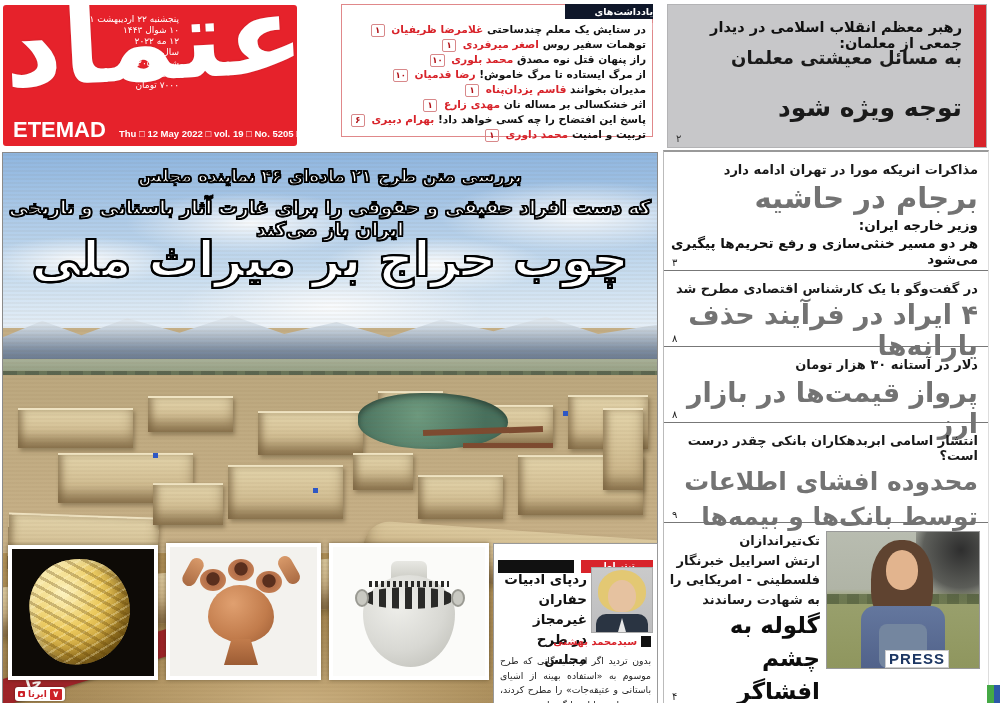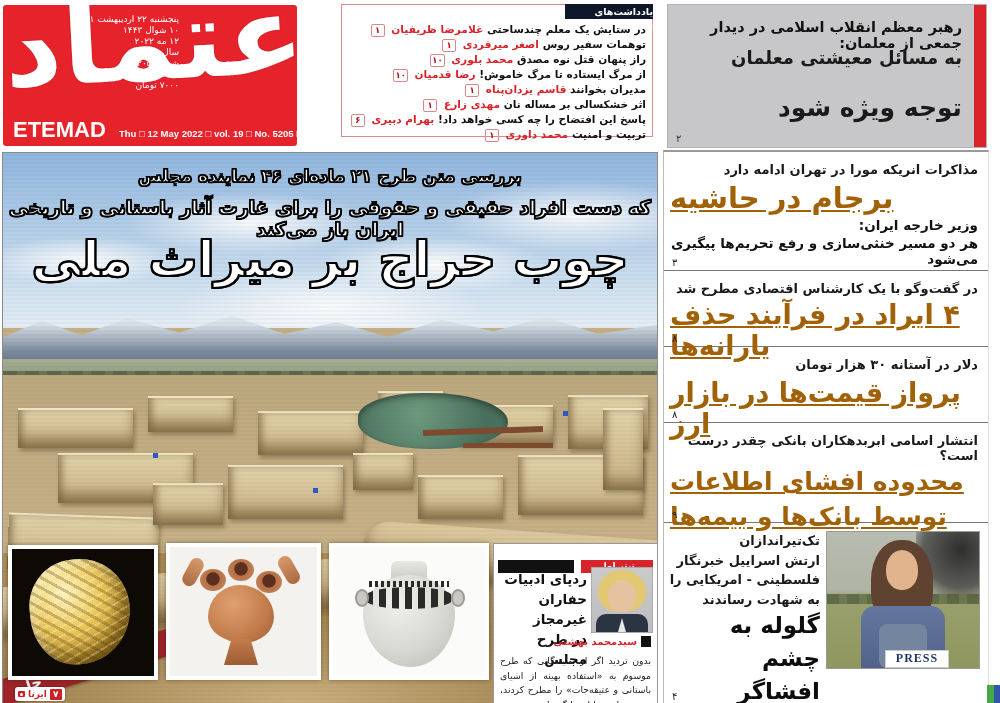--- a/index.html
+++ b/index.html
@@ -135,42 +135,42 @@
   #titr-headline{flex:1;text-align:right;font-size:13.5px;font-weight:bold;color:#111;line-height:20px;padding-top:2px;}
   #titr-author{position:absolute;top:92px;right:6px;color:#d8232a;font-size:10px;font-weight:bold;
         border-right:10px solid #111;padding-right:4px;line-height:11px;}
   #titr-body{position:absolute;top:110px;right:6px;left:6px;font-size:9.3px;line-height:14.5px;color:#222;
         text-align:justify;}
   
   #right-col{left:663px;top:150px;width:324px;height:553px;border-top:2px solid #999;border-left:1px solid #bbb;
         border-right:1px solid #ddd;direction:rtl;}
   .sec{position:absolute;right:0;left:0;border-bottom:1px solid #777;}
   .sec-kicker{font-size:13px;font-weight:bold;color:#1a1a1a;text-align:right;padding:10px 10px 0 6px;}
-  .sec-title{font-weight:bold;color:#a16207;text-align:left;padding:2px 10px 0 6px;letter-spacing:-.5px;text-decoration:underline;}
+  .sec-title{font-weight:bold;color:#737373;text-align:right;padding:2px 10px 0 6px;letter-spacing:-.5px;}
   .sec-page{position:absolute;bottom:2px;right:auto;left:8px;font-size:10px;color:#222;}
   #sec1{top:0;height:118px;} #sec1 .sec-title{font-size:29px;padding-top:4px;}
   .sec-sub{font-size:13.5px;font-weight:bold;color:#111;text-align:right;padding:2px 10px 0 6px;}
   #sec2{top:119px;height:75px;} #sec2 .sec-title{font-size:27px;padding-top:3px;}
   #sec3{top:195px;height:75px;} #sec3 .sec-title{font-size:27px;padding-top:5px;}
   #sec4{top:271px;height:99px;} #sec4 .sec-title{font-size:25px;line-height:33px;padding-top:2px;}
   #sec5{top:371px;height:181px;border-bottom:none;}
   #sec5-flex{display:flex;flex-direction:row;height:100%;}
   #sec5-photo{width:152px;height:136px;margin:8px 8px 0 0;border:1px solid #999;position:relative;overflow:hidden;flex:none;
         background:linear-gradient(#b8bcb0 0%,#b0b4a6 42%,#99a06d 50%,#8f965e 100%);}
   #smoke{position:absolute;right:-12px;top:-10px;width:75px;height:80px;
         background:radial-gradient(circle at 60% 35%, #2e2e2e, rgba(46,46,46,.65) 55%, rgba(46,46,46,0) 80%);}
   #sec5-treeline{position:absolute;left:0;top:62px;width:100%;height:10px;
         background:repeating-linear-gradient(90deg,#55613f 0 12px,#66724c 12px 20px);opacity:.85;}
   #shireen-hair{position:absolute;left:44px;top:8px;width:62px;height:86px;border-radius:46% 46% 40% 40%;background:#5f4330;}
   #shireen-face{position:absolute;left:59px;top:18px;width:32px;height:40px;border-radius:50% 50% 46% 46%;background:#e2b48e;}
   #shireen-vest{position:absolute;left:34px;top:74px;width:84px;height:62px;border-radius:14px 14px 0 0;
         background:linear-gradient(#64779e,#51628a);}
   #vest-plate{position:absolute;left:52px;top:92px;width:48px;height:44px;border-radius:8px;background:#74869f;}
   #press-label{position:absolute;left:58px;top:118px;width:62px;height:16px;background:#fff;border:1px solid #ccc;
-        color:#1d3763;font-family:Liberation Serif, serif;font-weight:bold;font-size:12px;text-align:center;line-height:15px;letter-spacing:1px;}
+        color:#1d3763;font-family:Liberation Sans, sans-serif;font-weight:bold;font-size:15px;text-align:center;line-height:15px;letter-spacing:1px;}
   #sec5-text{flex:1;text-align:right;padding:8px 6px 0 4px;}
   .sec5-kline{font-size:13px;font-weight:bold;color:#1a1a1a;line-height:19.5px;}
   .sec5-title{font-size:23px;font-weight:bold;color:#0d0d0d;line-height:33px;letter-spacing:-.5px;}
   
   #corner-green{left:987px;top:685px;width:7px;height:18px;background:#45a945;}
   #corner-blue{left:994px;top:685px;width:6px;height:18px;background:#2d59a8;}
 </style>
 </head>
 <body>
 

